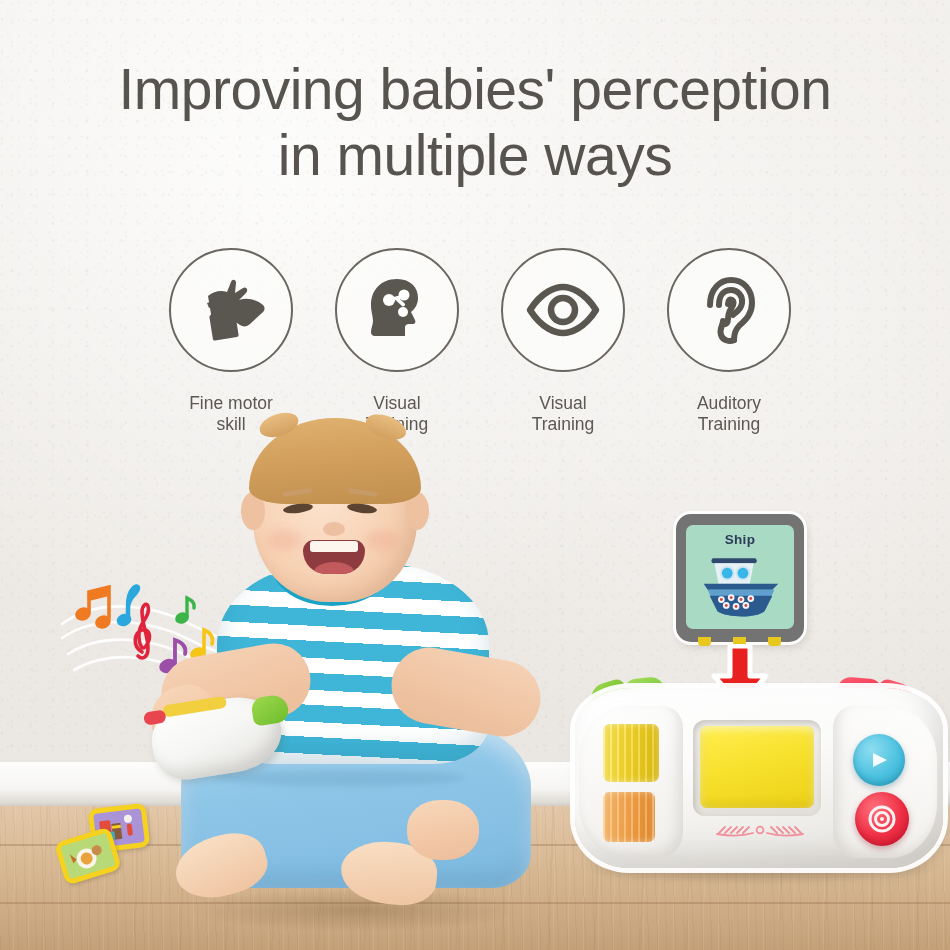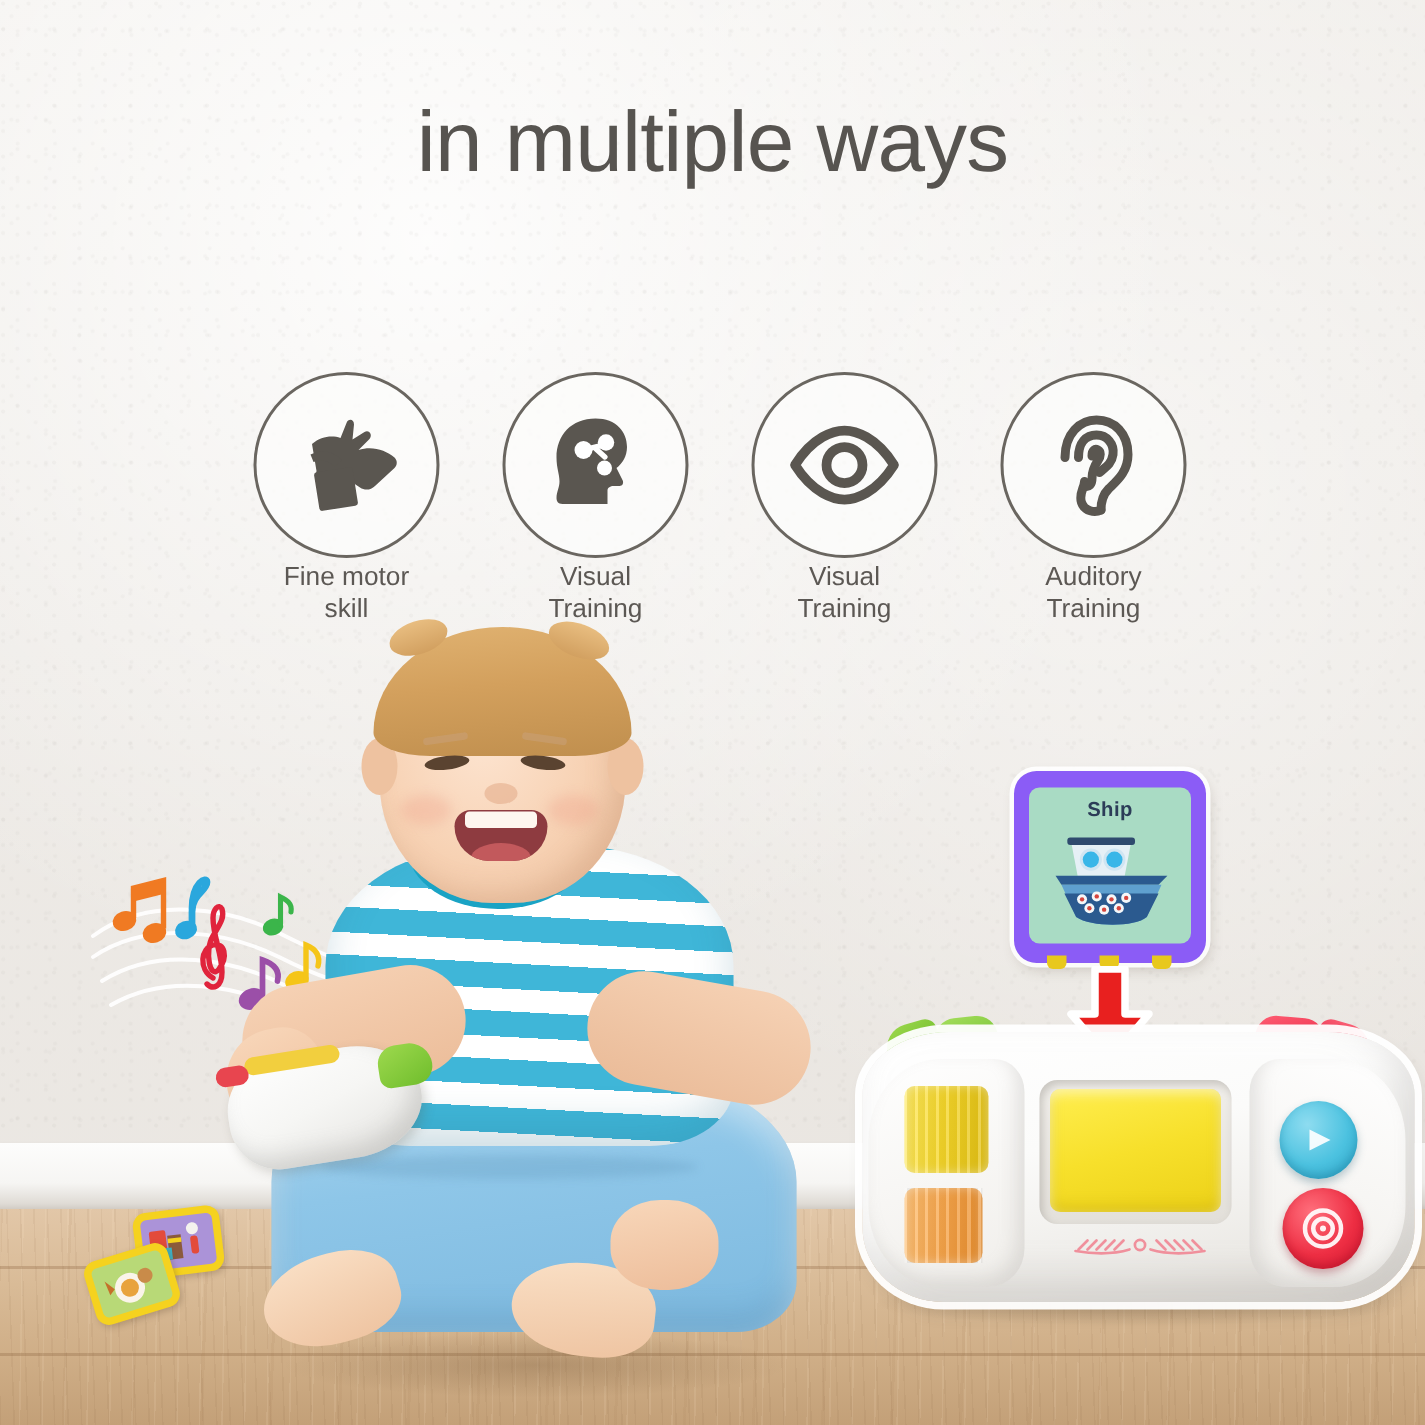--- a/index.html
+++ b/index.html
@@ -108,21 +108,21 @@
     border-radius: 50%;
     border: 2.4px solid #6a6660;
     background: rgba(253,252,251,.78);
     display: flex;
     align-items: center;
     justify-content: center;
     box-sizing: border-box;
   }
   .feature-circle svg { display: block; }
   .feature-label {
-    margin-top: 2px;
+    margin-top: 21px;
     font-size: 17.5px;
     color: #5c5854;
     line-height: 1.22;
     white-space: pre-line;
   }
 
   
   .baby { position: absolute; left: 175px; top: 418px; width: 370px; height: 532px; }
   .baby-shadow {
     position: absolute; left: 12px; top: 470px;
@@ -308,21 +308,21 @@
     overflow: hidden;
   }
   .card-purple { left: 90px; top: 806px; width: 58px; height: 44px; background: #ab93d8; transform: rotate(-7deg); }
   .card-green  { left: 59px; top: 834px; width: 58px; height: 44px; background: #b8d977; transform: rotate(-17deg); }
 
   
   .ship-card {
     position: absolute; left: 676px; top: 514px;
     width: 128px; height: 128px;
     border-radius: 15px;
-    background: #8b5cf6;
+    background: #737373;
     box-shadow: 0 0 0 3px rgba(255,255,255,.9), 2px 4px 9px rgba(90,80,60,.25);
     box-sizing: border-box;
     padding: 11px 10px 13px 10px;
   }
   .ship-inner {
     width: 100%; height: 100%;
     border-radius: 7px;
     background: #a9dbc4;
     position: relative;
     overflow: hidden;
@@ -459,20 +459,21 @@
   </div>
 
   <div class="baseboard"></div>
   <div class="floor">
     <div class="floor-grain"></div>
     <div class="floor-seam" style="top:38px"></div>
     <div class="floor-seam" style="top:96px"></div>
   </div>
 
   <div class="headline">
+    <span class="line line1">Improving babies' perception</span>
     <span class="line line2">in multiple ways</span>
   </div>
 
   <div class="features">
 
     <div class="feature">
       <div class="feature-circle">
         <svg width="74" height="74" viewBox="0 0 74 74">
           <g fill="#5a5650">
             <path d="M14 23 c6-5 13-6 19-4 l4-10 c1-3 5-3 5 1 l-1 10 8-5 c3-2 6 2 3 5 l-7 7 c9-3 18 0 24 5 2 2 2 5 0 7 l-13 12 c-3 3-7 3-10 1 l-9-6 c-4-3-9-4-13-2 l-3 2 c-3 1-5-2-4-5 z"></path>

